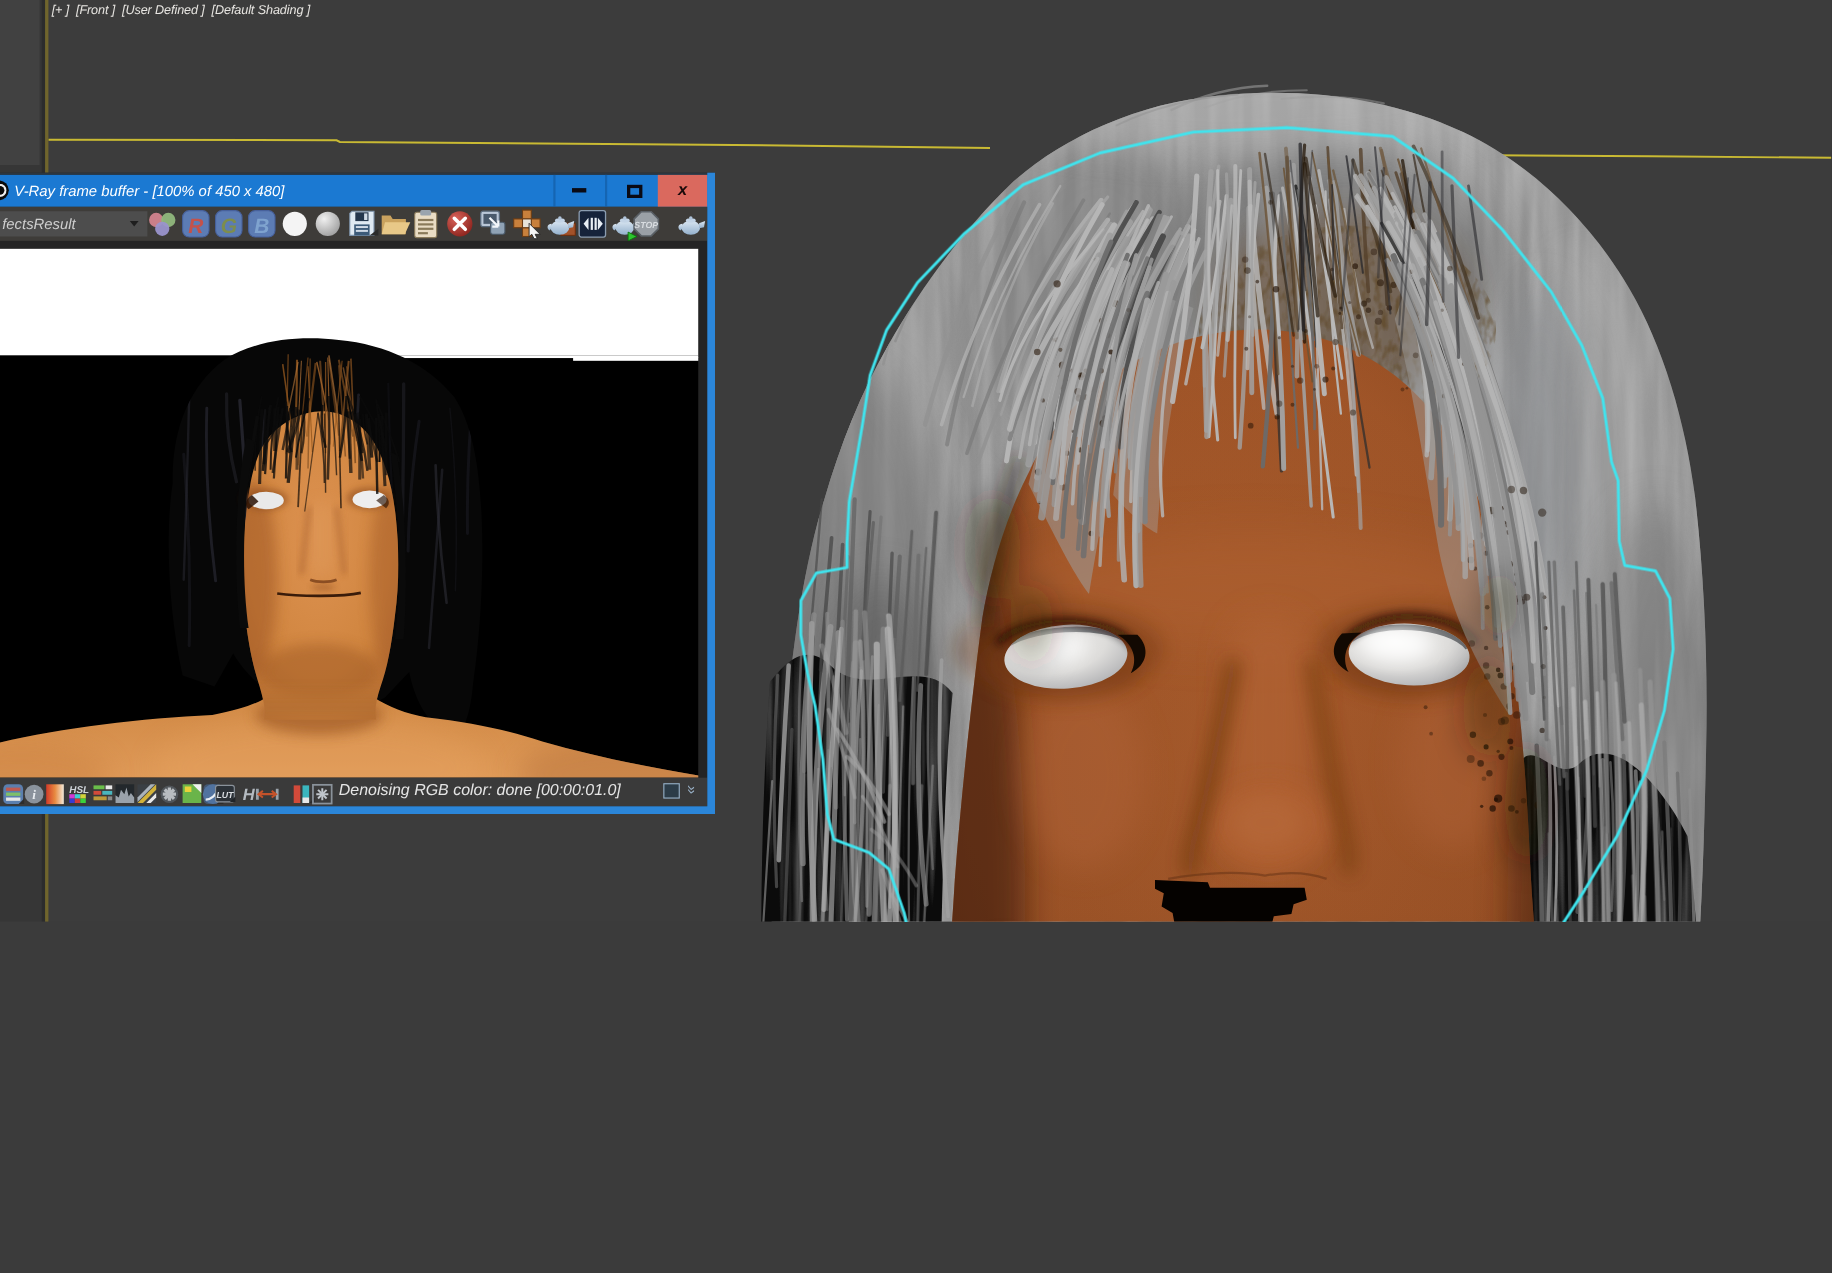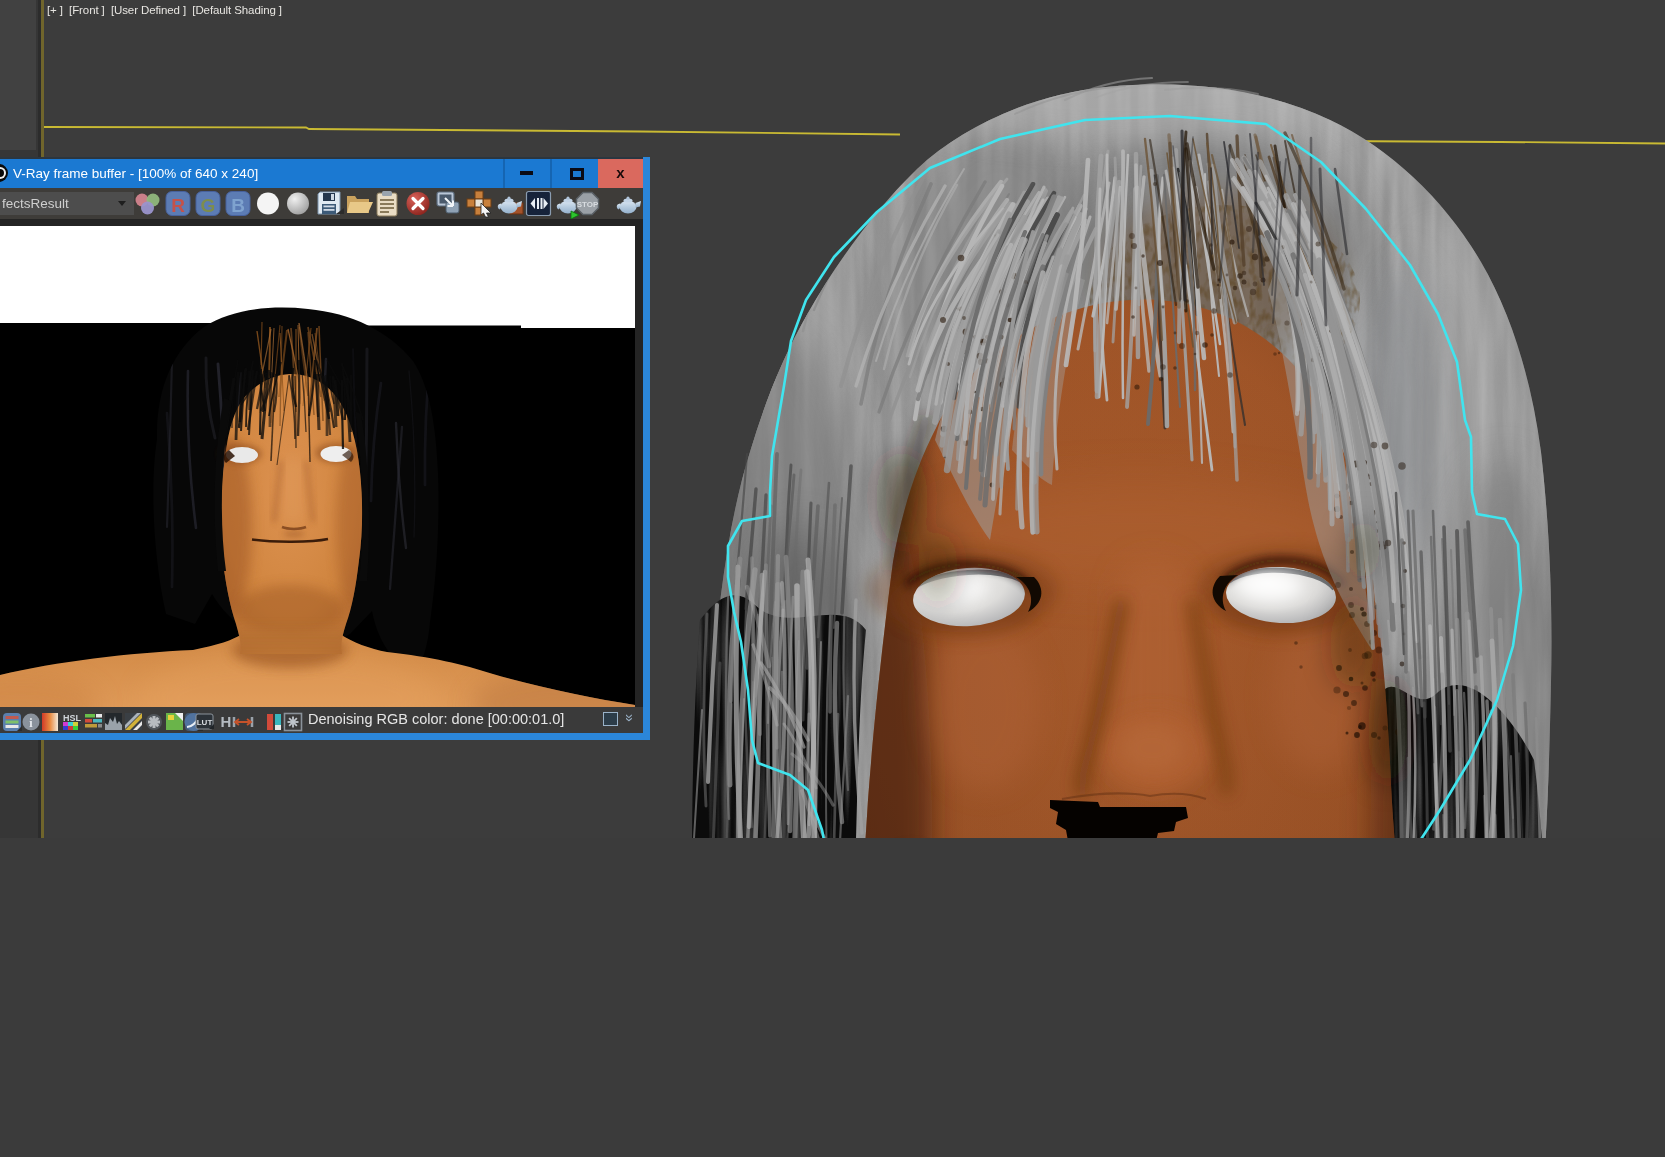--- a/index.html
+++ b/index.html
@@ -1,17 +1,17 @@
 <!DOCTYPE html>
 <html><head>
 <meta charset="utf-8">
 <style>
   html,body{margin:0;padding:0;background:#3b3b3b;}
   #page{position:relative;width:1665px;height:838px;background:#3c3c3c;overflow:hidden;
-        font-family:"Liberation Sans",sans-serif;}
+        font-family:"Liberation Sans",sans-serif;font-style:italic;}
   .abs{position:absolute;}
 </style>
 </head>
 <body>
 <div id="page">
 
   <svg id="vp" class="abs" style="left:0;top:0" width="1665" height="1157" viewBox="0 0 1665 1157">
     <defs>
       <radialGradient id="skinG" cx="0.5" cy="0.45" r="0.75">
         <stop offset="0" stop-color="#ab5d2d"></stop>
@@ -750,21 +750,21 @@
     <text x="44" y="38" fill="#aa1111" font-size="11" font-family="Liberation Sans">x</text>
   </svg>
 
   <div id="vfb" class="abs" style="left:-10px;top:157px;width:660px;height:583px;background:#2a2a2a;">
 
     <div class="abs" style="left:0;top:0;width:660px;height:2px;background:#2b3640;"></div>
     <div class="abs" style="left:0;top:2px;width:660px;height:29px;background:#1b79d2;"></div>
     <div class="abs" style="left:0;top:7px;width:18px;height:18px;border-radius:50%;background:#0a0a0a;overflow:hidden;">
       <div class="abs" style="left:4px;top:3px;width:12px;height:12px;border:2.5px solid #f0f0f0;border-left-color:transparent;border-radius:50%;box-sizing:border-box;"></div>
     </div>
-    <div class="abs" style="left:23px;top:9px;color:#fff;font-size:13.5px;">V-Ray frame buffer - [100% of 640 x 240]</div>
+    <div class="abs" style="left:23px;top:9px;color:#fff;font-size:13.5px;">V-Ray frame buffer - [100% of 450 x 480]</div>
     <div class="abs" style="left:513px;top:2px;width:2px;height:29px;background:#1565b2;"></div>
     <div class="abs" style="left:560px;top:2px;width:2px;height:29px;background:#1565b2;"></div>
     <div class="abs" style="left:530px;top:14px;width:13px;height:4px;background:#0a0a14;"></div>
     <div class="abs" style="left:580px;top:11px;width:8px;height:6px;border:3px solid #0a0a14;"></div>
     <div class="abs" style="left:608px;top:2px;width:45px;height:29px;background:#da695e;color:#1a0a0a;font-size:15px;font-weight:bold;text-align:center;line-height:28px;">x</div>
 
     <div class="abs" style="left:0;top:31px;width:653px;height:31px;background:#3e3c39;"></div>
     <div class="abs" style="left:0;top:35px;width:144px;height:23px;background:#4d4d4d;color:#cfcfcf;font-size:13.5px;line-height:23px;padding-left:12px;box-sizing:border-box;">fectsResult</div>
     <div class="abs" style="left:128px;top:44px;width:0;height:0;border-top:5px solid #1e1e1e;border-left:4px solid transparent;border-right:4px solid transparent;"></div>
     <svg id="tbicons" class="abs" style="left:140px;top:31px" width="513px" height="31" viewBox="140 0 513 31">

